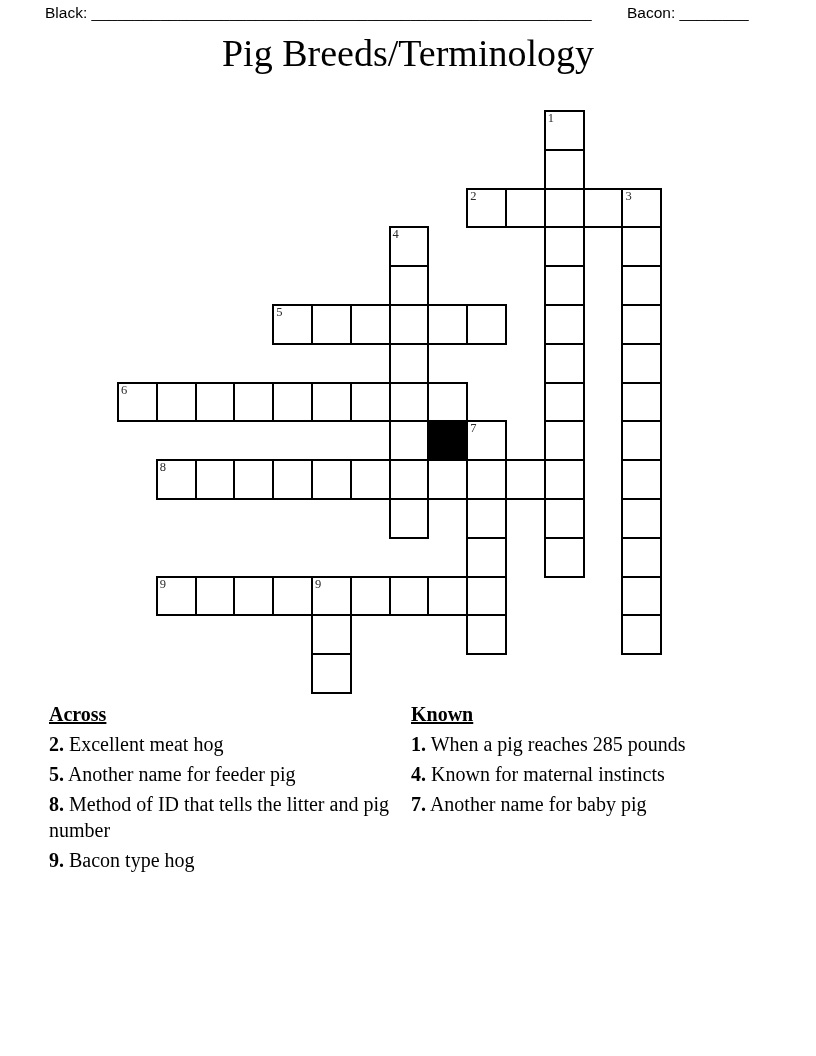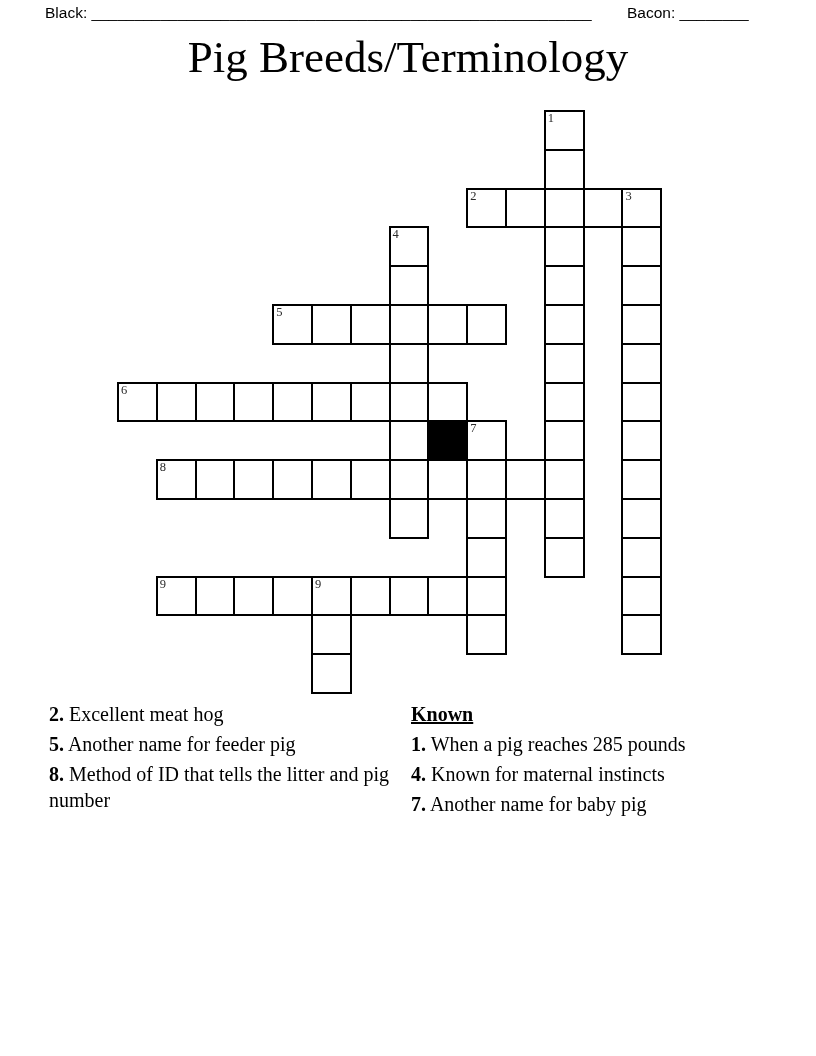--- a/index.html
+++ b/index.html
@@ -15,21 +15,21 @@
     font-family:"Liberation Sans", sans-serif;
     font-size:15.5px; line-height:20px; color:#000;
     white-space:nowrap;
   }
   .hdr .name-block { position:absolute; left:45px; top:0; }
   .hdr .date-block { position:absolute; left:627px; top:0; }
   .hdr .line { letter-spacing:0; }
   
   .title {
     position:absolute; top:32px; left:0; width:816px;
-    text-align:center; font-size:45px; line-height:1.15;
+    text-align:center; font-size:38px; line-height:1.15;
     font-family:"Liberation Serif", serif; font-weight:400;
   }
   
   .grid { position:absolute; }
   .cell {
     position:absolute; box-sizing:border-box;
     background:#ffffff; border:2px solid #000;
   }
   .cell.black { background:#000000; }
   .cellnum {
@@ -156,24 +156,26 @@
     <div class="cell" style="left: 310.4px; top: 465.6px; width: 40.8px; height: 40.8px;"></div>
     <div class="cell" style="left: 349.2px; top: 465.6px; width: 40.8px; height: 40.8px;"></div>
     <div class="cell" style="left: 504.4px; top: 465.6px; width: 40.8px; height: 40.8px;"></div>
     <div class="cell" style="left: 194px; top: 504.4px; width: 40.8px; height: 40.8px;"></div>
     <div class="cell" style="left: 349.2px; top: 504.4px; width: 40.8px; height: 40.8px;"></div>
     <div class="cell" style="left: 504.4px; top: 504.4px; width: 40.8px; height: 40.8px;"></div>
     <div class="cell" style="left: 194px; top: 543.2px; width: 40.8px; height: 40.8px;"></div>
   </div>
 
 <div class="clue-col across">
+  <p class="clue-head">Across</p>
   <div>
       <p><b>2.</b> Excellent meat hog</p>
       <p><b>5.</b> Another name for feeder pig</p>
       <p><b>8.</b> Method of ID that tells the litter and pig number</p>
+      <p><b>9.</b> Bacon type hog</p>
     </div>
 </div>
 
 <div class="clue-col down">
   <p class="clue-head">Known</p>
   <div>
       <p><b>1.</b> When a pig reaches 285 pounds</p>
       <p><b>4.</b> Known for maternal instincts</p>
       <p><b>7.</b> Another name for baby pig</p>
     </div>

